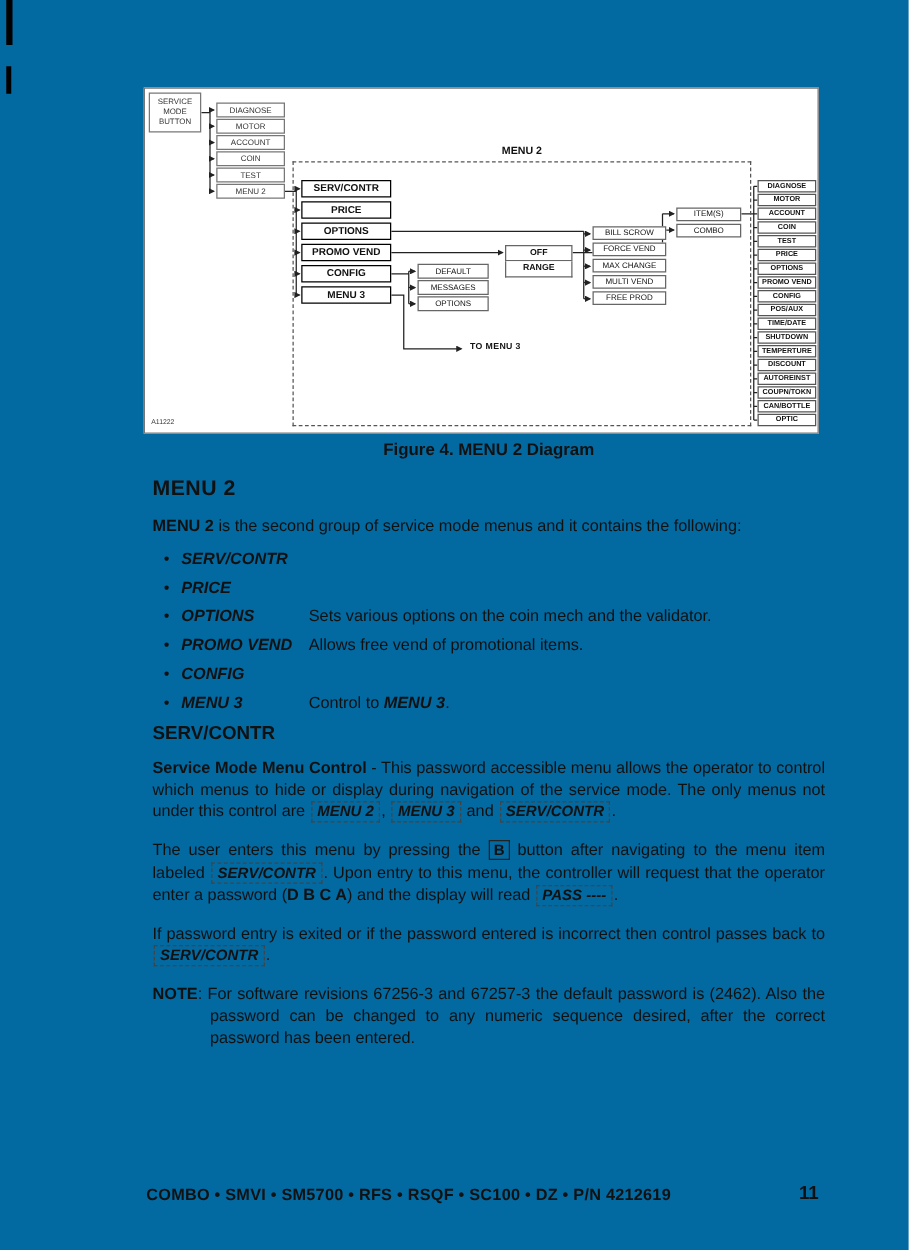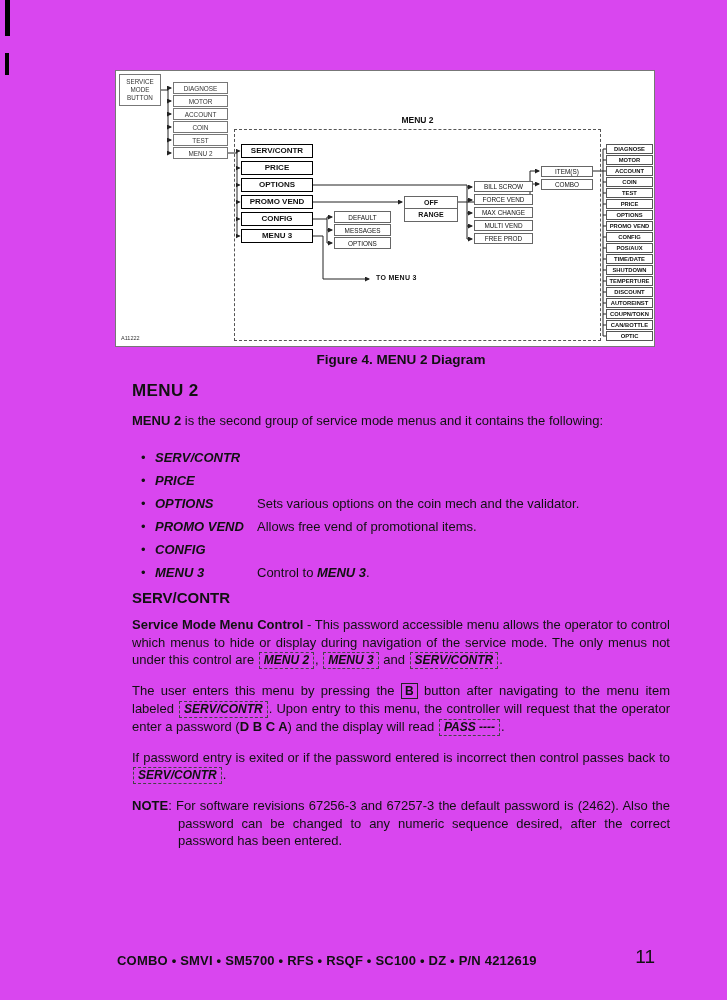--- a/index.html
+++ b/index.html
@@ -1,18 +1,18 @@
 <!DOCTYPE html>
 <html><head>
 <meta charset="utf-8">
 <style>
   *{margin:0;padding:0;box-sizing:border-box}
   html,body{background:#ffffff}
   body{font-family:"Liberation Sans",sans-serif;color:#111}
-  .page{position:relative;width:727px;height:1000px;background:#d946ef;overflow:hidden;margin:0 auto}
+  .page{position:relative;width:727px;height:1000px;background:#0369a1;overflow:hidden;margin:0 auto}
   .artifact{position:absolute;background:#000}
 
   
   .figure{position:absolute;left:115px;top:70px;width:540px;height:277px;border:1px solid #777;background:#fff}
   .figure svg{position:absolute;left:0;top:0}
   .ln{stroke:#222;stroke-width:1;fill:none}
   .dashed{position:absolute;left:118px;top:58px;width:367px;height:212px;border:1px dashed #555}
   .dbox{border:1px solid #666;background:#fff;text-align:center;color:#111;overflow:hidden;white-space:nowrap}
   .stack{position:absolute;display:flex;flex-direction:column}
   .sm-btn{position:absolute;left:3px;top:3px;width:42px;height:32px;font-size:6.3px;line-height:8px;white-space:normal;display:flex;align-items:center;justify-content:center;text-align:center;padding:1px;color:#333;border-color:#777}
@@ -29,41 +29,41 @@
   .options-sub .dbox{height:11px;font-size:6.4px;line-height:10px}
   .promo-sub{left:425px;top:95px;width:52px;gap:2px}
   .promo-sub .dbox{height:11px;font-size:6.4px;line-height:10px}
   .right-stack{left:490px;top:73px;width:47px;gap:1px}
   .right-stack .dbox{height:10px;font-size:5.8px;line-height:9px;border-color:#555;font-weight:bold}
   .menu2-label{position:absolute;left:271px;top:44px;width:61px;text-align:center;font-weight:bold;font-size:8.5px}
   .to-menu3{position:absolute;left:260px;top:203px;font-size:7px;font-weight:bold;letter-spacing:.3px}
   .fig-id{position:absolute;left:5px;top:264px;font-size:5.5px;color:#333}
 
   
-  .content{position:absolute;left:132px;top:352px;width:538px}
+  .content{position:absolute;left:122px;top:352px;width:538px}
   .caption{text-align:center;font-weight:bold;font-size:13.5px;margin-bottom:14px}
   h1.menu2{font-size:17px;letter-spacing:.4px;margin-bottom:11px}
-  .intro{font-size:13px;line-height:17px;margin-bottom:20px}
+  .intro{font-size:13px;line-height:17px;margin-bottom:9px}
   .bullets{margin-bottom:8px}
   .bullet-row{display:flex;font-size:13px;line-height:17px;margin-bottom:6px}
   .bullet-dot{width:23px;padding-left:9px}
   .bullet-name{width:102px;font-style:italic;font-weight:bold}
   .bullet-desc{flex:1}
   h2.servcontr{font-size:15px;margin:6px 0 10px}
   .para{font-size:13px;line-height:17.5px;text-align:justify;margin-bottom:13px}
   .note{margin-top:10px;padding-left:46px;text-indent:-46px}
   .seg-bold{font-weight:bold}
   .seg-menu{font-style:italic;font-weight:bold}
   .seg-menubox{display:inline-block;border:1px dashed #444;padding:0 4px;margin:0 1px;font-style:italic;font-weight:bold;font-size:12px;line-height:15px;white-space:nowrap;text-indent:0}
   .seg-keybox{display:inline-block;border:1.5px solid #222;padding:0 3px;font-weight:bold;font-size:12px;line-height:14px;text-indent:0}
 
   
   .footer{position:absolute;left:117px;top:946px;width:538px;display:flex;justify-content:space-between;align-items:flex-end}
   .footer-left{font-size:13px;font-weight:bold;letter-spacing:.2px}
-  .page-num{font-size:19px;font-weight:normal}
+  .page-num{font-size:15px;font-weight:bold}
 </style>
 </head>
 <body>
 
 <div class="page">
 
   <div class="artifact" style="left:5px;top:0;width:5px;height:36px"></div>
   <div class="artifact" style="left:5px;top:53px;width:4px;height:22px"></div>
 
   <div class="figure">

